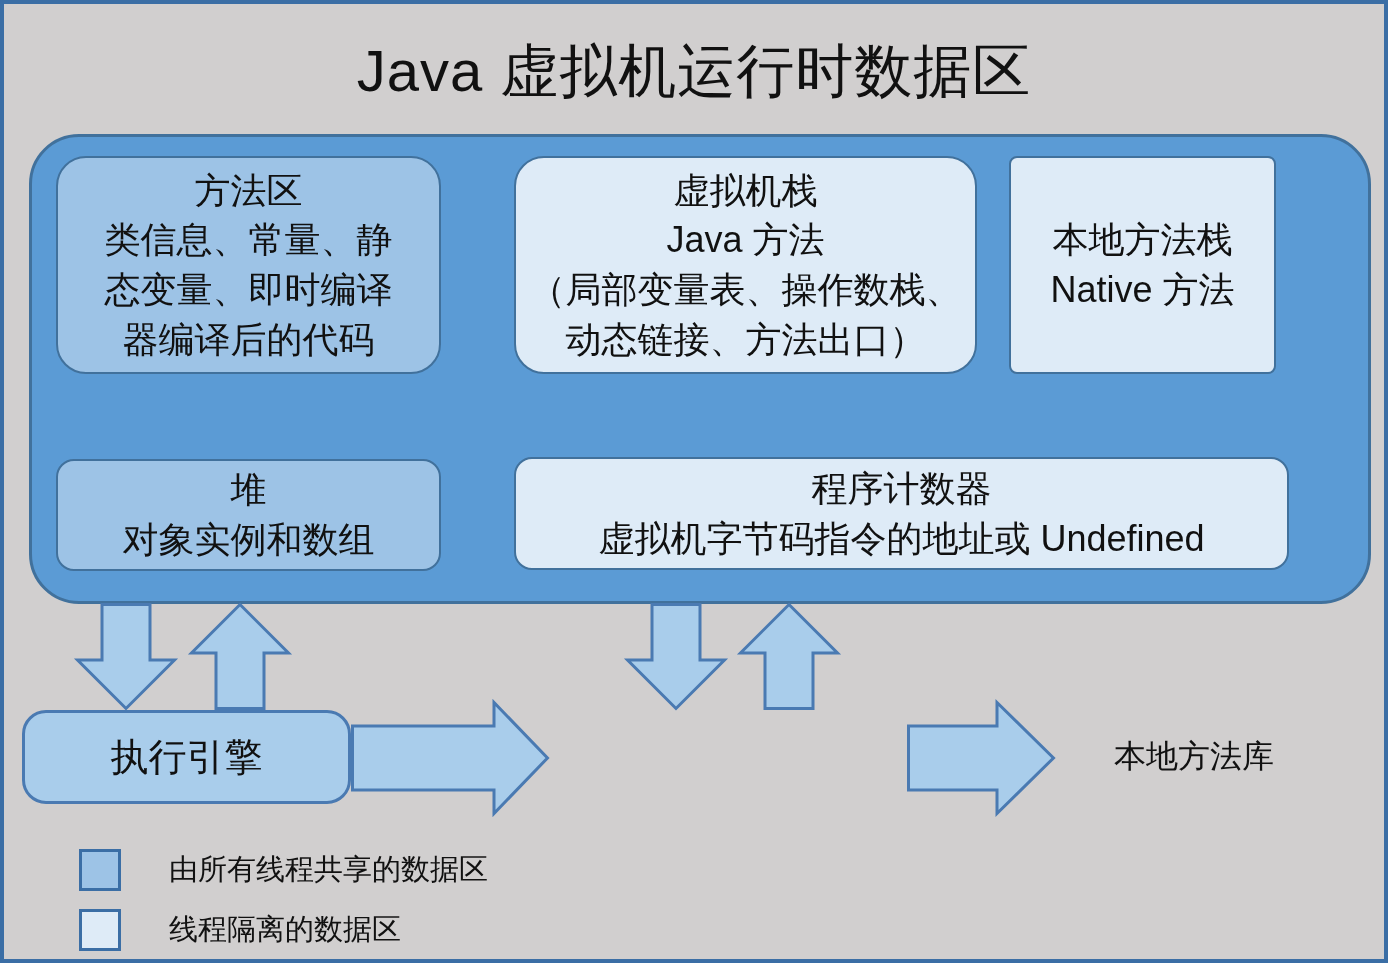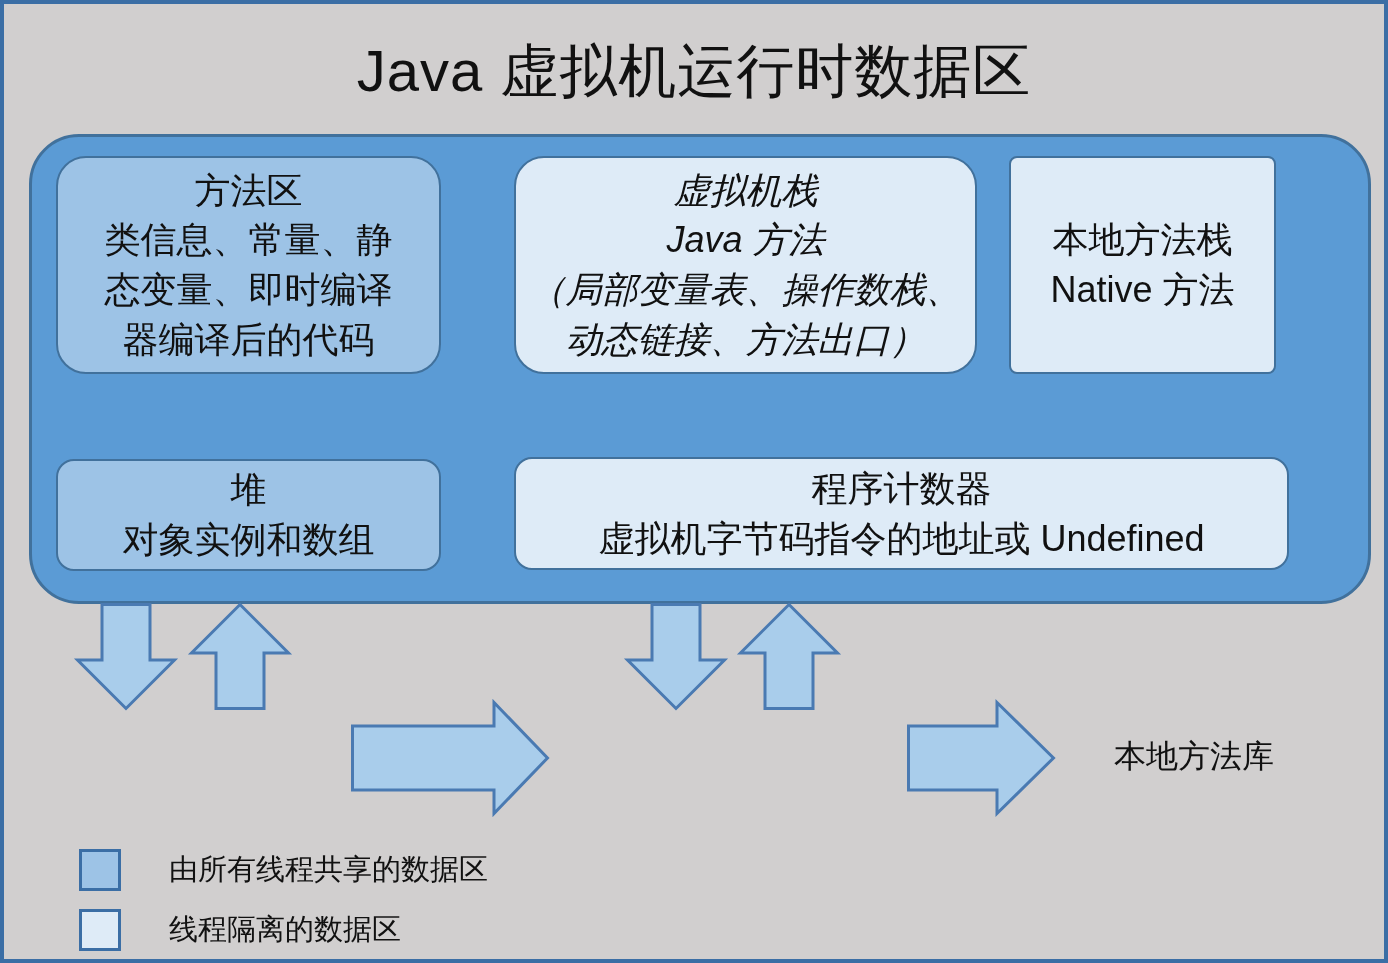--- a/index.html
+++ b/index.html
@@ -32,21 +32,21 @@
   }
   .node{
     display:flex;align-items:center;justify-content:center;
     text-align:center;white-space:pre-line;
     font-size:36px;line-height:1.38;
     border:2px solid var(--container-border);
   }
   .shared{background:var(--shared-fill);}
   .isolated{background:var(--isolated-fill);}
   .method-area{left:52px;top:152px;width:385px;height:218px;border-radius:30px;}
-  .vm-stack{left:510px;top:152px;width:463px;height:218px;border-radius:30px;font-style:italic;}
+  .vm-stack{left:510px;top:152px;width:463px;height:218px;border-radius:30px;}
   .native-stack{left:1005px;top:152px;width:267px;height:218px;border-radius:8px;}
   .heap{left:52px;top:455px;width:385px;height:112px;border-radius:18px;}
   .pc-register{left:510px;top:453px;width:775px;height:113px;border-radius:18px;}
   .flow-box{
     display:flex;align-items:center;justify-content:center;
     background:var(--flow-fill);
     border:3px solid var(--flow-border);
     border-radius:24px;font-size:38px;
   }
   .exec-engine{left:18px;top:706px;width:329px;height:94px;}
@@ -96,20 +96,23 @@
   <svg class="abs arrow-svg" style="left:186px;top:599px" width="100" height="107" viewBox="0 0 100 107">
     <polygon points="50,1.5 98.5,50 74,50 74,105.5 26,105.5 26,50 1.5,50"></polygon>
   </svg>
   <svg class="abs arrow-svg" style="left:622px;top:599px" width="100" height="107" viewBox="0 0 100 107">
     <polygon points="26,1.5 74,1.5 74,57 98.5,57 50,105.5 1.5,57 26,57"></polygon>
   </svg>
   <svg class="abs arrow-svg" style="left:735px;top:599px" width="100" height="107" viewBox="0 0 100 107">
     <polygon points="50,1.5 98.5,50 74,50 74,105.5 26,105.5 26,50 1.5,50"></polygon>
   </svg>
 
+  <div class="abs flow-box exec-engine">
+    <span>执行引擎</span>
+  </div>
 
   <svg class="abs arrow-svg" style="left:347px;top:697px" width="198" height="114" viewBox="0 0 198 114">
     <polygon points="1.5,25 143,25 143,1.5 196.5,57 143,112.5 143,89 1.5,89"></polygon>
   </svg>
 
 
   <svg class="abs arrow-svg" style="left:903px;top:697px" width="148" height="114" viewBox="0 0 148 114">
     <polygon points="1.5,25 90,25 90,1.5 146.5,57 90,112.5 90,89 1.5,89"></polygon>
   </svg>
 

